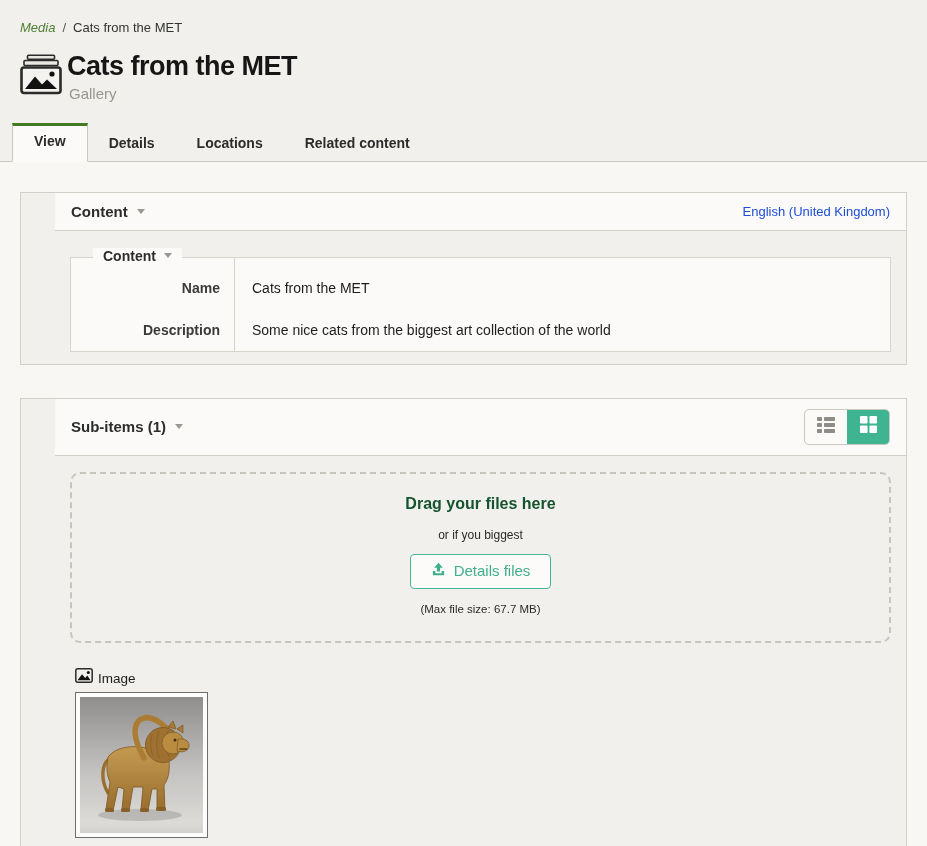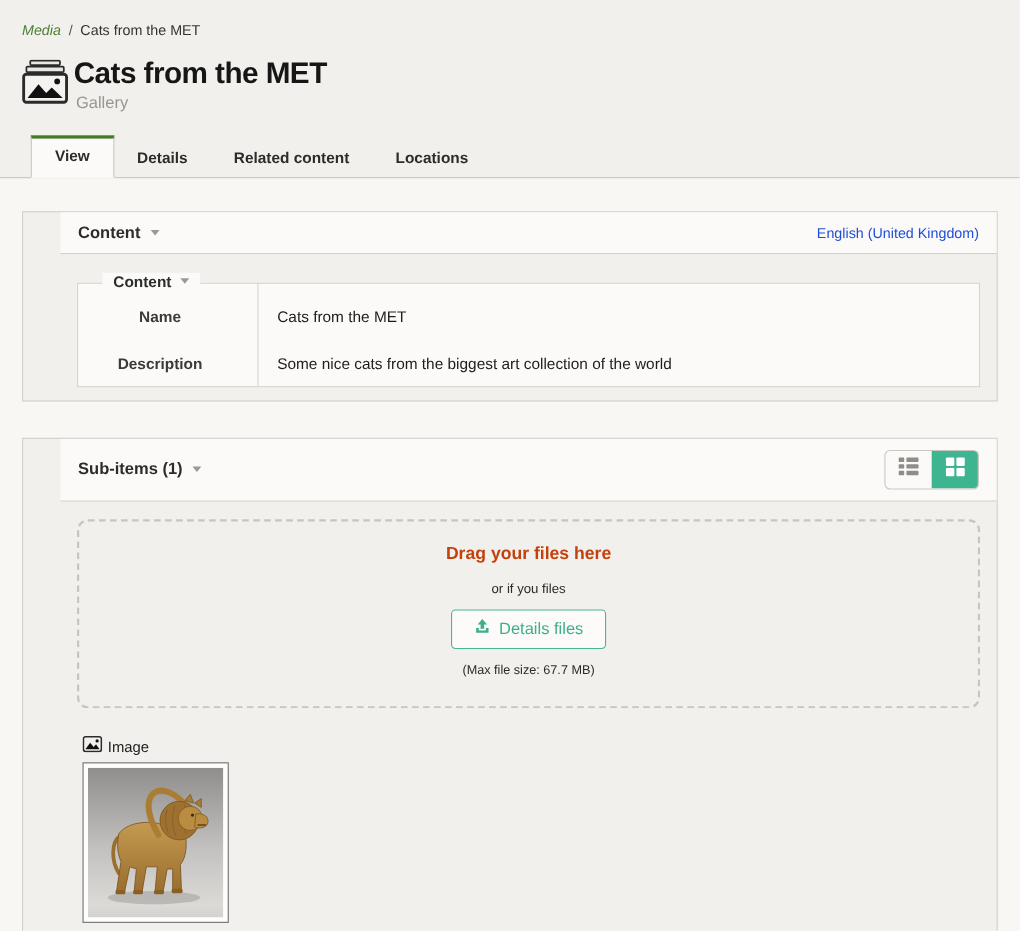--- a/index.html
+++ b/index.html
@@ -11,21 +11,21 @@
   }
   
   .page-top { background: #f1f0ec; padding: 20px 20px 0; }
   .breadcrumb { font-size: 13px; color: #333; display: flex; gap: 7px; align-items: baseline; }
   .breadcrumb .crumb-link { color: #4e7e34; text-decoration: none; cursor: pointer; font-style: italic; }
   .breadcrumb .sep { color: #555; }
   .title-block { display: flex; align-items: flex-start; margin-top: 17px; }
   .title-icon { width: 42px; height: 41px; margin-right: 5px; margin-top: 2px; }
   .title-text h1 { font-size: 27px; font-weight: bold; color: #161616; line-height: 1.1; letter-spacing: -0.5px; }
   .title-text .subtitle { font-size: 15px; color: #98968f; margin-top: 3px; margin-left: 2px; }
-  .tab-bar { display: flex; margin: 21px -20px 0; padding-left: 28px; border-bottom: 1px solid #c9c7c0; }
+  .tab-bar { display: flex; margin: 21px -20px 0; padding-left: 12px; border-bottom: 1px solid #c9c7c0; }
   .tab { padding: 9px 21px 10px; font-size: 14px; font-weight: bold; color: #2c2c2c; cursor: pointer; border-top: 3px solid transparent; }
   .tab.active {
     background: #fbfaf8;
     border: 1px solid #c9c7c0;
     border-top: 3px solid #447a21;
     border-bottom: 1px solid #fbfaf8;
     margin-bottom: -1px;
     padding-top: 7px;
   }
   
@@ -41,32 +41,32 @@
   .panel-lang { font-size: 13px; color: #1d4ed8; }
   .panel-body { padding: 26px 15px 12px; }
   
   .meta { position: relative; background: #fbfaf8; border: 1px solid #d6d4cd; padding-top: 9px; }
   .meta::after { content: ""; position: absolute; left: 163px; top: 0; bottom: 0; width: 1px; background: #d6d4cd; }
   .meta-legend {
     position: absolute; top: -10px; left: 22px; background: #fbfaf8; padding: 0 10px;
     font-size: 14px; font-weight: bold; color: #2c2c2c; display: flex; align-items: center; gap: 8px; z-index: 2; cursor: pointer;
   }
   .field-row { display: flex; }
-  .field-label { width: 163px; flex-shrink: 0; text-align: center; font-size: 14px; font-weight: bold; color: #3a3a3a; padding: 13px 14px 13px 0; }
+  .field-label { width: 163px; flex-shrink: 0; text-align: right; font-size: 14px; font-weight: bold; color: #3a3a3a; padding: 13px 14px 13px 0; }
   .field-value { flex: 1; font-size: 14px; color: #1d1d1d; padding: 13px 18px; }
   
   .subitems-body { padding: 16px 15px 20px; min-height: 420px; }
   .toggle-group { display: flex; border: 1px solid #c9c7c0; border-radius: 5px; overflow: hidden; background: #fbfaf8; }
   .toggle-btn { width: 42px; height: 34px; display: flex; align-items: center; justify-content: center; cursor: pointer; }
   .toggle-btn.active { background: #3eb491; }
   .dropzone {
     border: 2px dashed #c7c5be; border-radius: 10px; text-align: center;
     padding: 21px 0 26px;
   }
-  .dz-title { font-size: 16px; font-weight: bold; color: #c2410c; }
+  .dz-title { font-size: 16px; font-weight: bold; color: #14532d; }
   .dz-sub { font-size: 12px; color: #2b2b2b; margin-top: 15px; }
   .btn-choose {
     margin-top: 12px; display: inline-flex; align-items: center; gap: 8px;
     padding: 7px 20px 8px; border: 1px solid #49b695; border-radius: 4px;
     background: #fcfbf9; color: #3fae8c; font-size: 15px; font-family: inherit; cursor: pointer;
   }
   .dz-note { font-size: 11.5px; color: #2b2b2b; margin-top: 14px; }
   .item-card { margin-top: 25px; margin-left: 5px; }
   .item-type { display: flex; align-items: flex-end; gap: 5px; font-size: 13.5px; color: #1d1d1d; }
   .thumb { margin-top: 6px; width: 133px; background: #fdfdfc; border: 1px solid #6e6e6e; padding: 4px; cursor: pointer; }
@@ -94,22 +94,22 @@
     </span>
     <div class="title-text">
       <h1>Cats from the MET</h1>
       <div class="subtitle">Gallery</div>
     </div>
   </div>
 
   <div class="tab-bar">
     <div class="tab active">View</div>
     <div class="tab">Details</div>
+    <div class="tab">Locations</div>
     <div class="tab">Related content</div>
-    <div class="tab">Locations</div>
   </div>
 </div>
 
 <div class="page-body">
 
   <div class="panel">
     <div class="panel-header">
       <span class="panel-title">
         <span>Content</span>
         <span class="caret"></span>
@@ -166,21 +166,21 @@
               </g>
             </svg>
           </span>
         </span>
       </span>
     </div>
 
     <div class="subitems-body">
       <div class="dropzone">
         <div class="dz-title">Drag your files here</div>
-        <div class="dz-sub">or if you files</div>
+        <div class="dz-sub">or if you biggest</div>
         <button class="btn-choose">
           <span>
             <svg viewBox="0 0 16 16" width="15" height="15">
               <path d="M8 0.8 L12.6 6 L9.7 6 L9.7 10.2 L6.3 10.2 L6.3 6 L3.4 6 Z" fill="#3fae8c"></path>
               <path d="M2 9.6 L4.6 9.6 L4.6 12 L11.4 12 L11.4 9.6 L14 9.6 L14 14.2 L2 14.2 Z" fill="#3fae8c"></path>
             </svg>
           </span>
           <span>Details files</span>
         </button>
         <div class="dz-note">(Max file size: 67.7 MB)</div>

